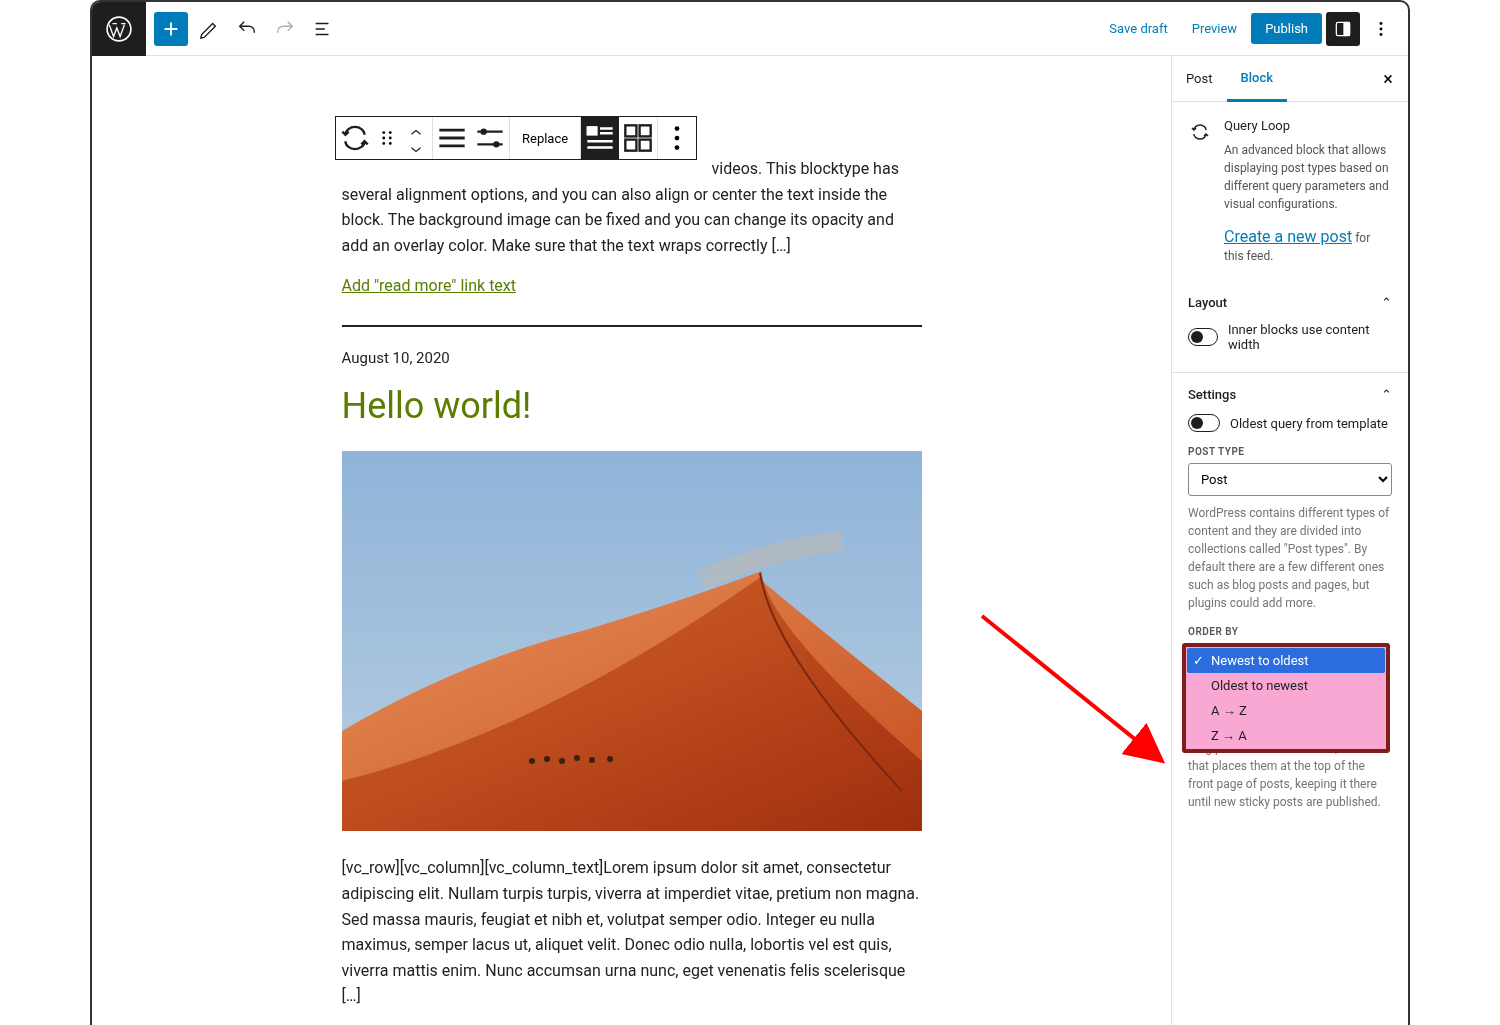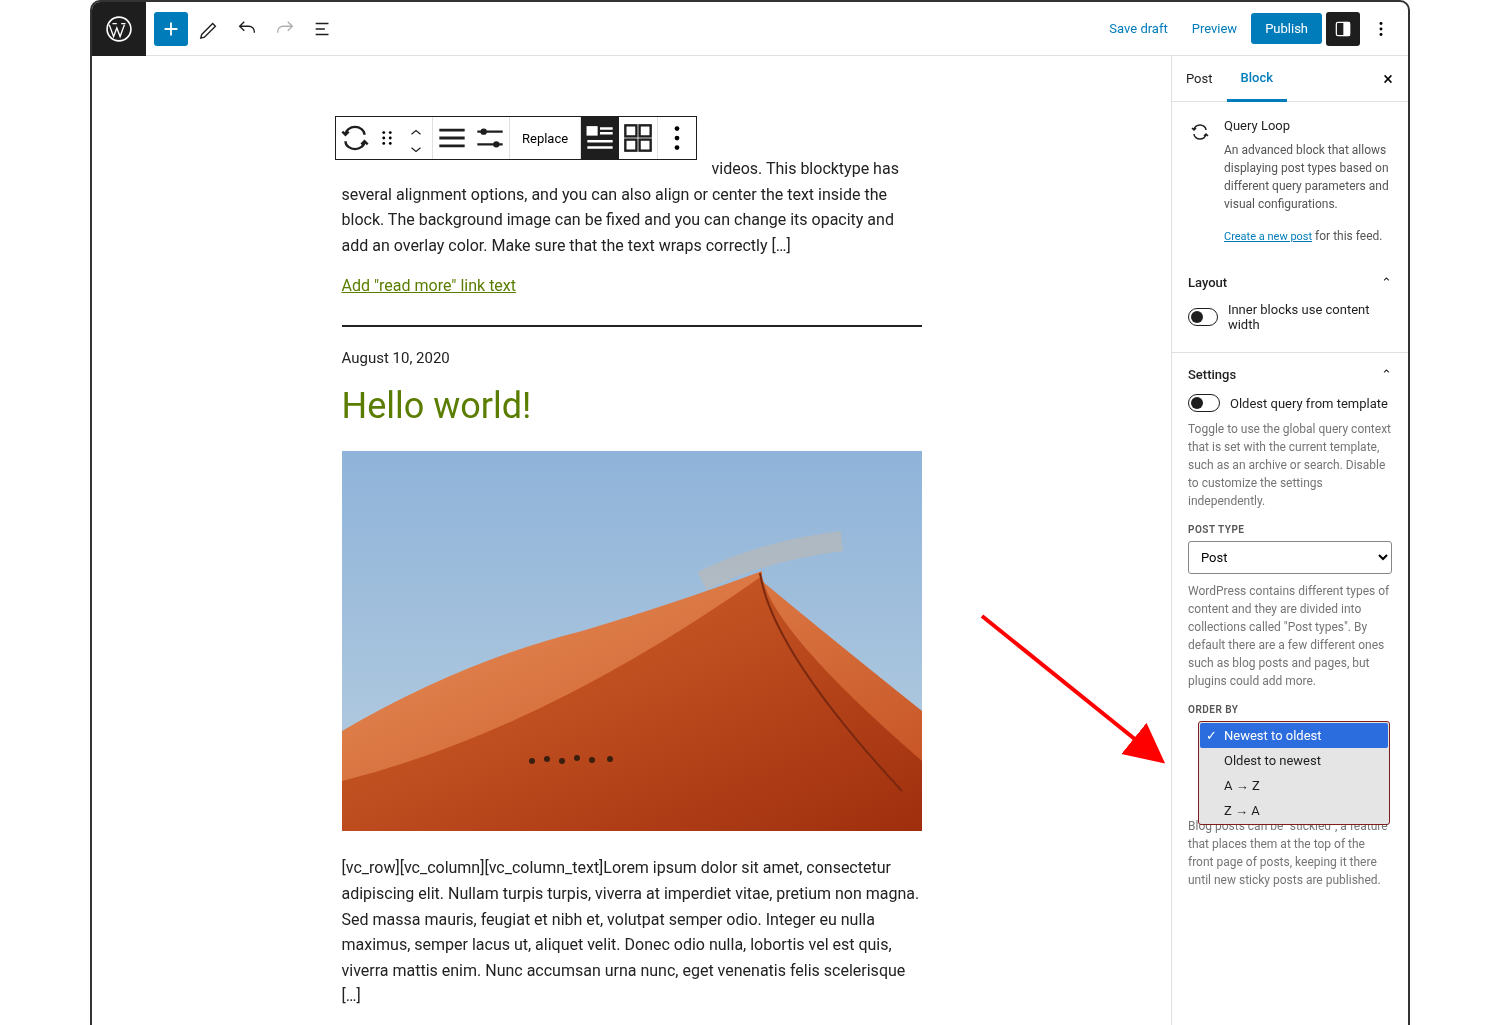--- a/index.html
+++ b/index.html
@@ -51,29 +51,29 @@
 .sb-tab { padding: 0 14px; height: 46px; display:flex; align-items:center; font-size:13px; border:none; background:none; cursor:pointer; color:#1e1e1e; }
 .sb-tab.active { border-bottom: 3px solid #007cba; color:#007cba; font-weight:500; }
 .sb-close { margin-left:auto; width:40px; background:none; border:none; cursor:pointer; font-size:18px; }
 .sb-panel { padding: 14px 16px; border-bottom:1px solid #e0e0e0; }
 .sb-panel-head { display:flex; align-items:center; justify-content:space-between; cursor:pointer; }
 .sb-panel-title { font-size:13px; font-weight:500; }
 .sb-block-header { display:flex; align-items:flex-start; gap:12px; padding:16px; }
 .sb-block-header svg { width:24px; height:24px; flex-shrink:0; margin-top:2px; }
 .sb-block-name { font-weight:400; font-size:13px; margin-bottom:8px; }
 .sb-block-desc { font-size:12px; color:#555; line-height:1.5; }
-.sb-link { color:#007cba; text-decoration:underline; font-size:11px; }
+.sb-link { color:#007cba; text-decoration:underline; font-size:16px; }
 .sb-help { font-size:12px; color:#757575; line-height:1.5; margin-top:8px; }
 .toggle-row { display:flex; align-items:center; gap:10px; margin:6px 0; }
 .toggle { width:32px; height:18px; border-radius:10px; border:1.5px solid #1e1e1e; position:relative; background:#fff; cursor:pointer; }
 .toggle::after { content:''; width:12px; height:12px; background:#1e1e1e; border-radius:50%; position:absolute; left:2px; top:1.5px; }
 .sb-label-upper { font-size:10px; letter-spacing:0.5px; text-transform:uppercase; font-weight:600; color:#555; margin:14px 0 6px; }
 .sb-select { width:100%; padding:7px 8px; border:1px solid #888; border-radius:3px; font-size:13px; background:#fff; cursor:pointer; }
 .dropdown-open { position:relative; margin-top:4px; }
-.dropdown-menu { position:absolute; top:0; left:-6px; right:2px; background:#e5e5e5; border:1px solid #7f1d1d; border-radius:3px; z-index:20; padding:1px;margin-left:16px; }
+.dropdown-menu { position:absolute; top:0; left:-6px; right:2px; background:#f9a8d4; border:4px solid #7f1d1d; border-radius:3px; z-index:20; padding:1px; }
 .dd-item { padding:5px 10px 5px 24px; font-size:13px; cursor:pointer; position:relative; border-radius:2px; }
 .dd-item.sel { background:#2b6cde; color:#fff; }
 .dd-item.sel::before { content:'✓'; position:absolute; left:6px; }
 
 
 .arrow-annot { position:absolute; top:550px; left:880px; pointer-events:none; z-index:30; }
 </style>
 </head>
 <body>
 
@@ -293,21 +293,20 @@
 
       <div class="sb-panel" style="border-bottom:none">
         <div class="sb-panel-head">
           <span class="sb-panel-title">Settings</span>
           <span>⌃</span>
         </div>
         <div class="toggle-row" style="margin-top:12px">
           <div class="toggle"></div>
           <span style="font-size:13px">Oldest query from template</span>
         </div>
-        <div class="sb-help">Toggle to use the global query context that is set with the current template, such as an archive or search. Disable to customize the settings independently.</div>
 
         <div class="sb-label-upper">POST TYPE</div>
         <select class="sb-select">
           <option>Post</option>
         </select>
         <div class="sb-help">WordPress contains different types of content and they are divided into collections called "Post types". By default there are a few different ones such as blog posts and pages, but plugins could add more.</div>
 
         <div class="sb-label-upper">ORDER BY</div>
         <div class="dropdown-open">
           <div class="dropdown-menu">

